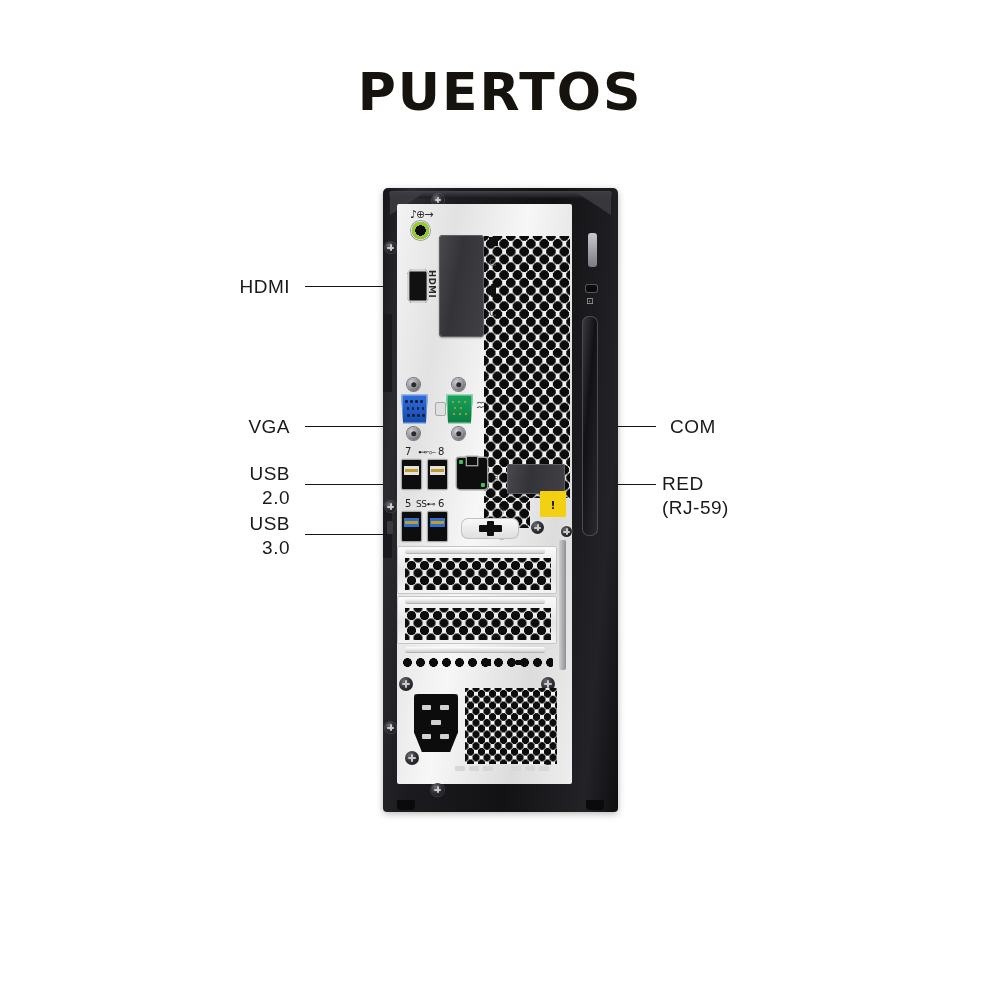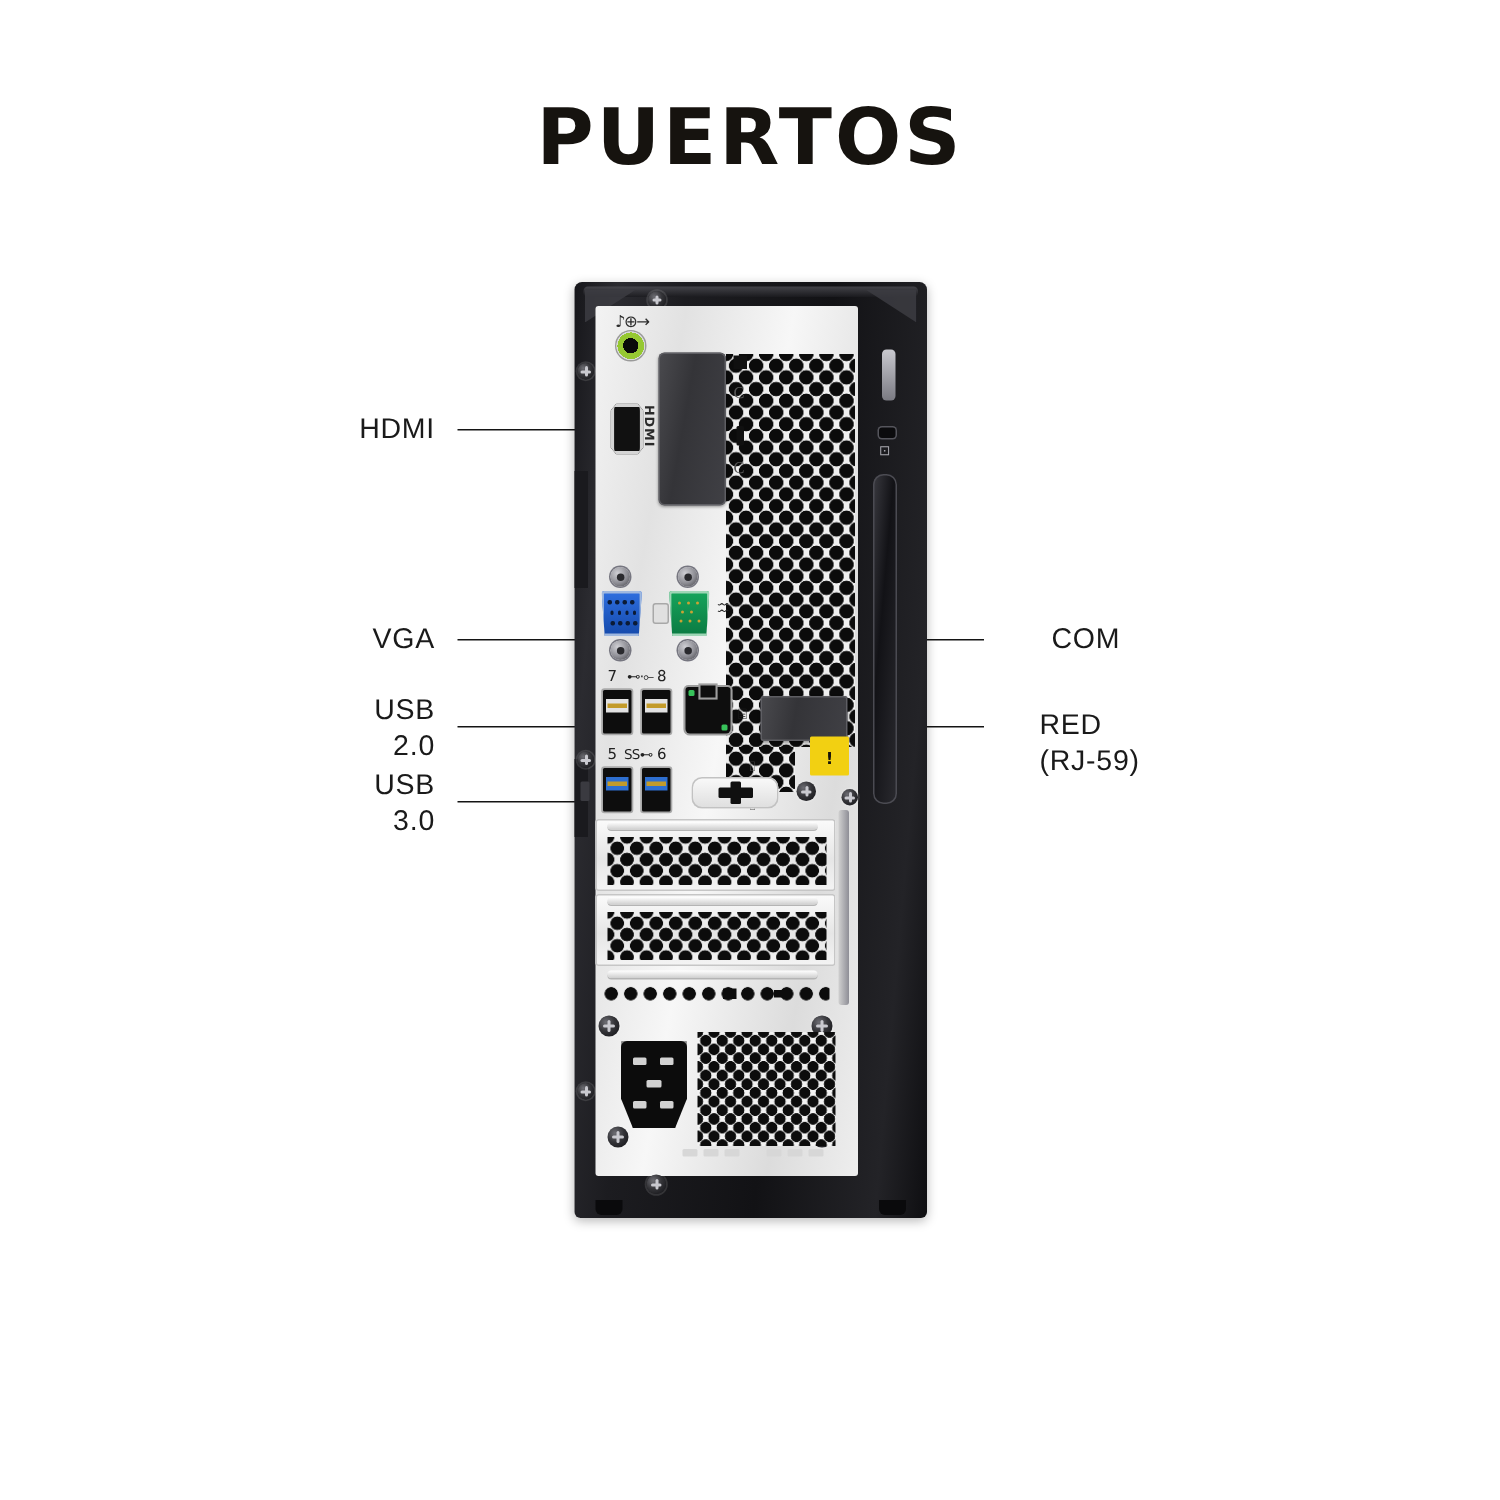--- a/index.html
+++ b/index.html
@@ -32,21 +32,21 @@
   
   .callout {
     position: absolute;
     font-size: 19px;
     color: #1a1a1a;
     letter-spacing: 0.5px;
     line-height: 1.28;
     white-space: pre-line;
   }
   .callout.left  { text-align: right; }
-  .callout.right { text-align: left; margin-left: 31px; }
+  .callout.right { text-align: left; }
 
   .leader {
     position: absolute;
     height: 0;
     border-top: 1.6px solid #141414;
   }
 
   
   #chassis {
     position: absolute;

